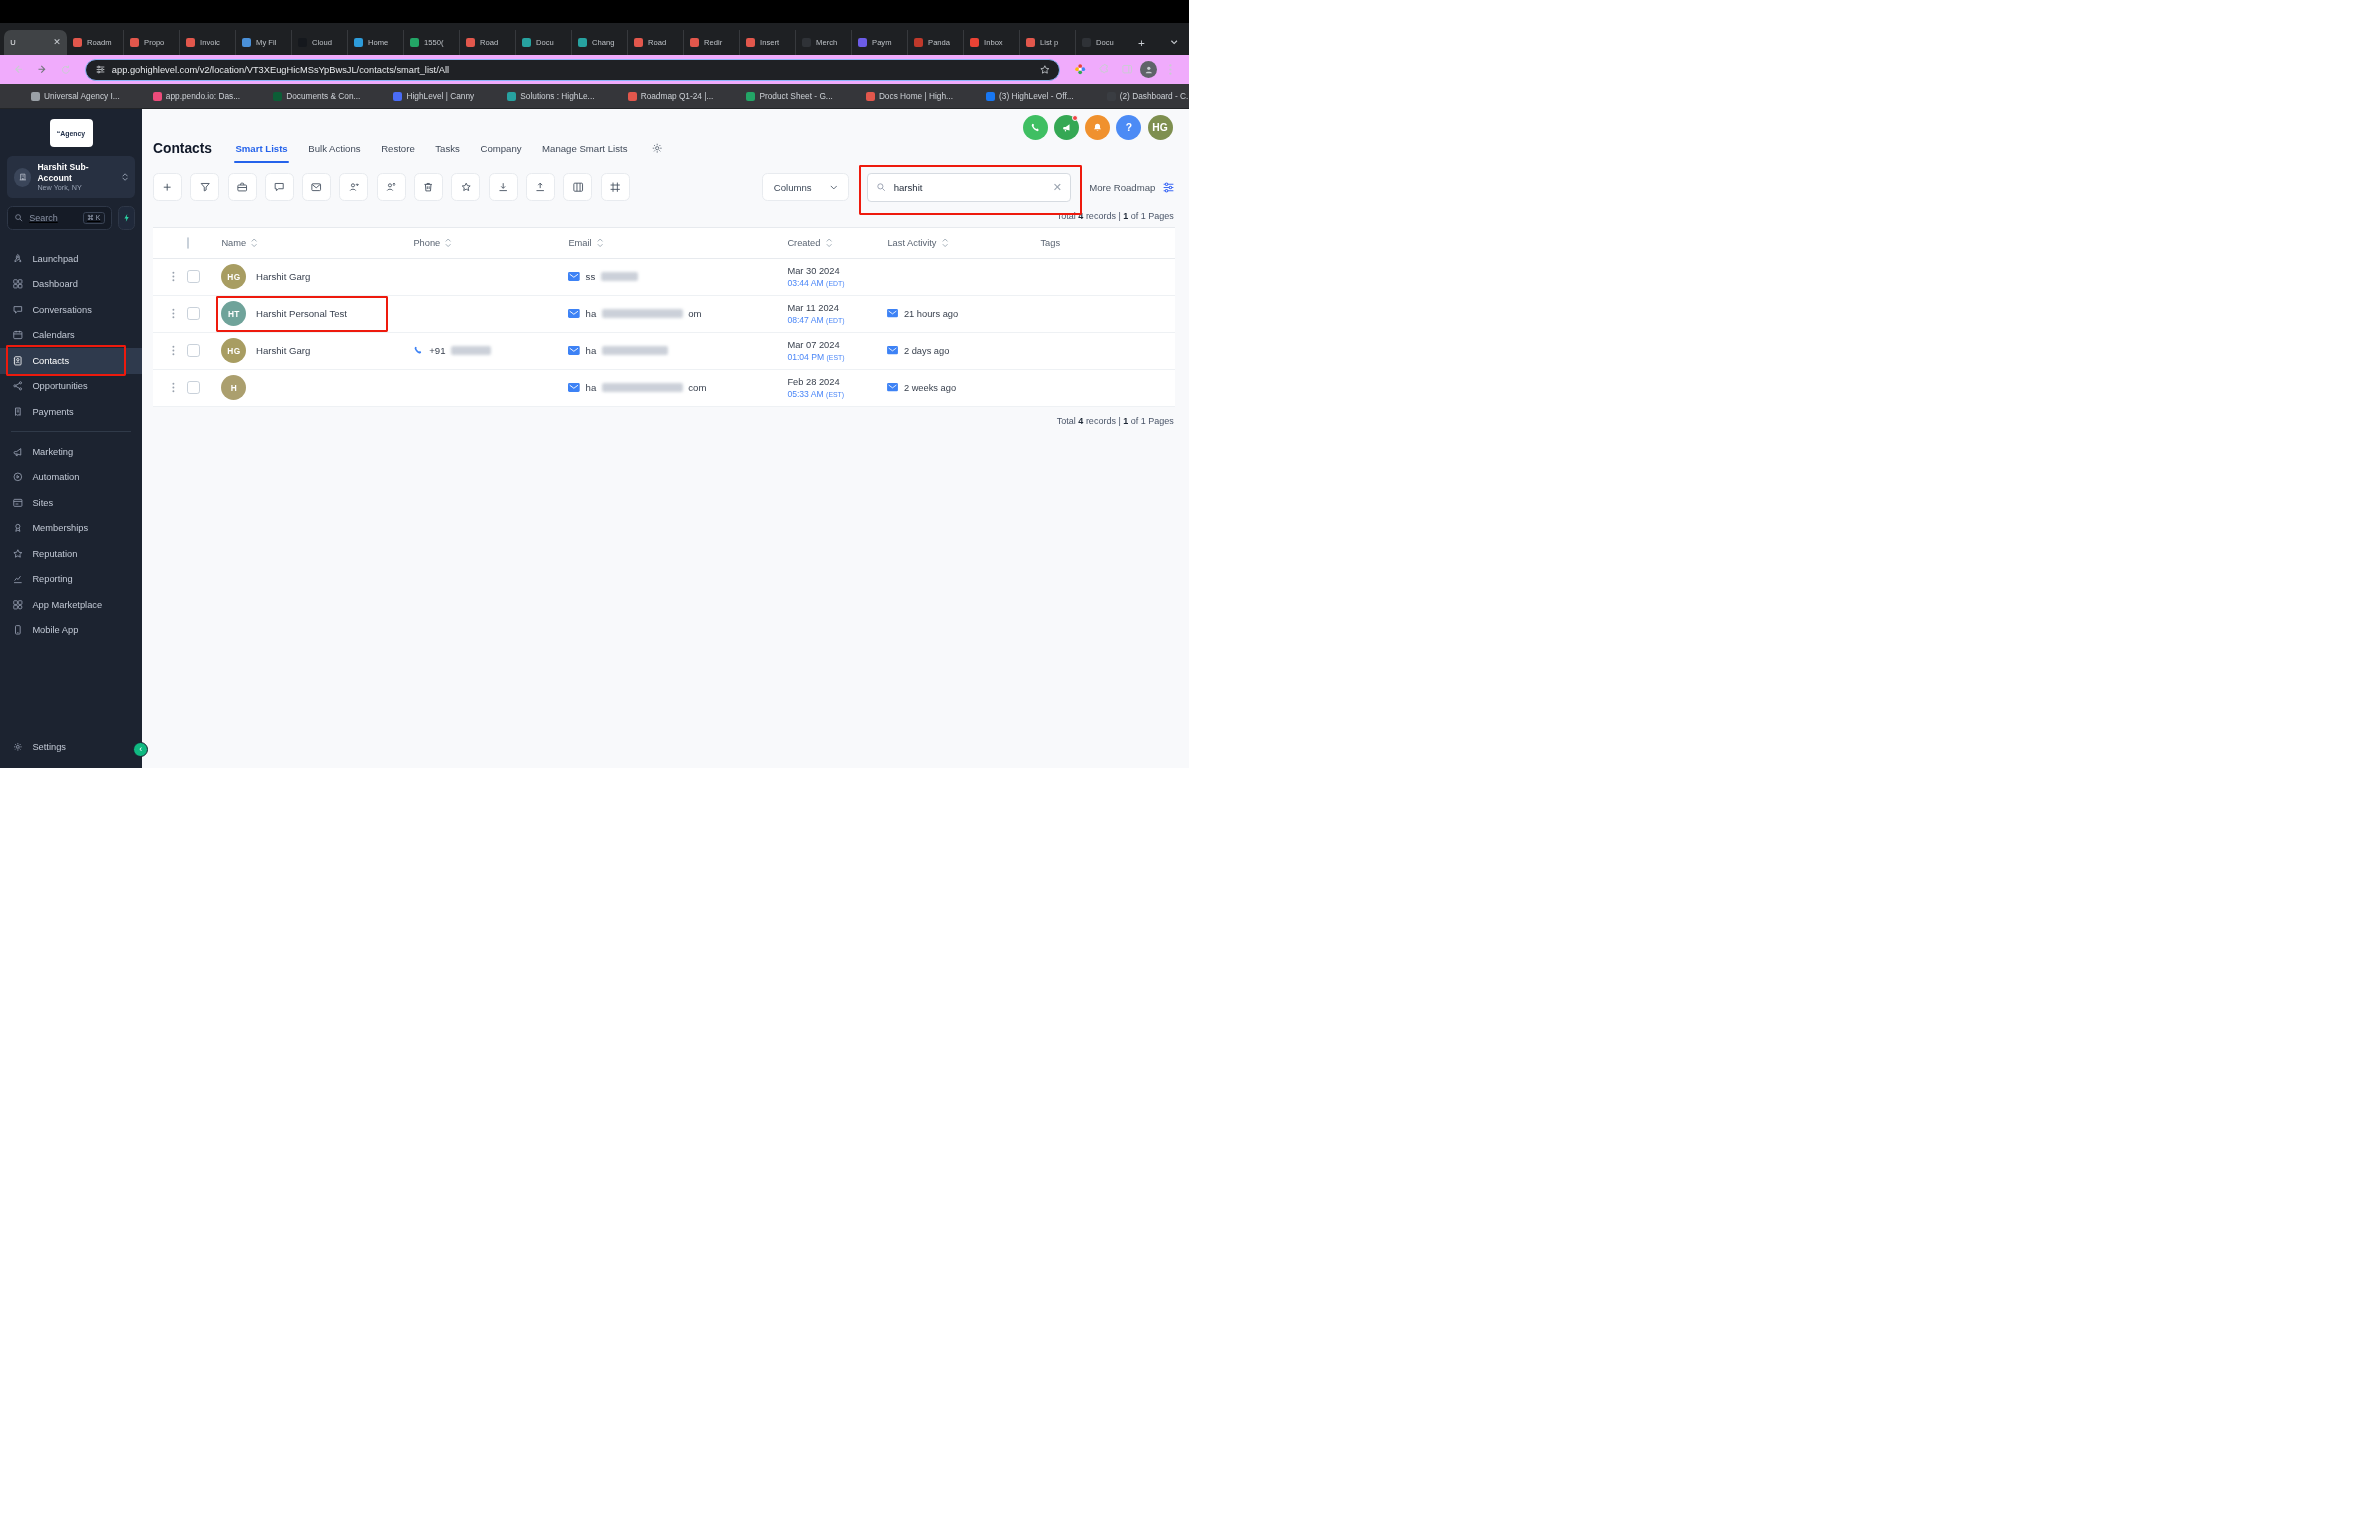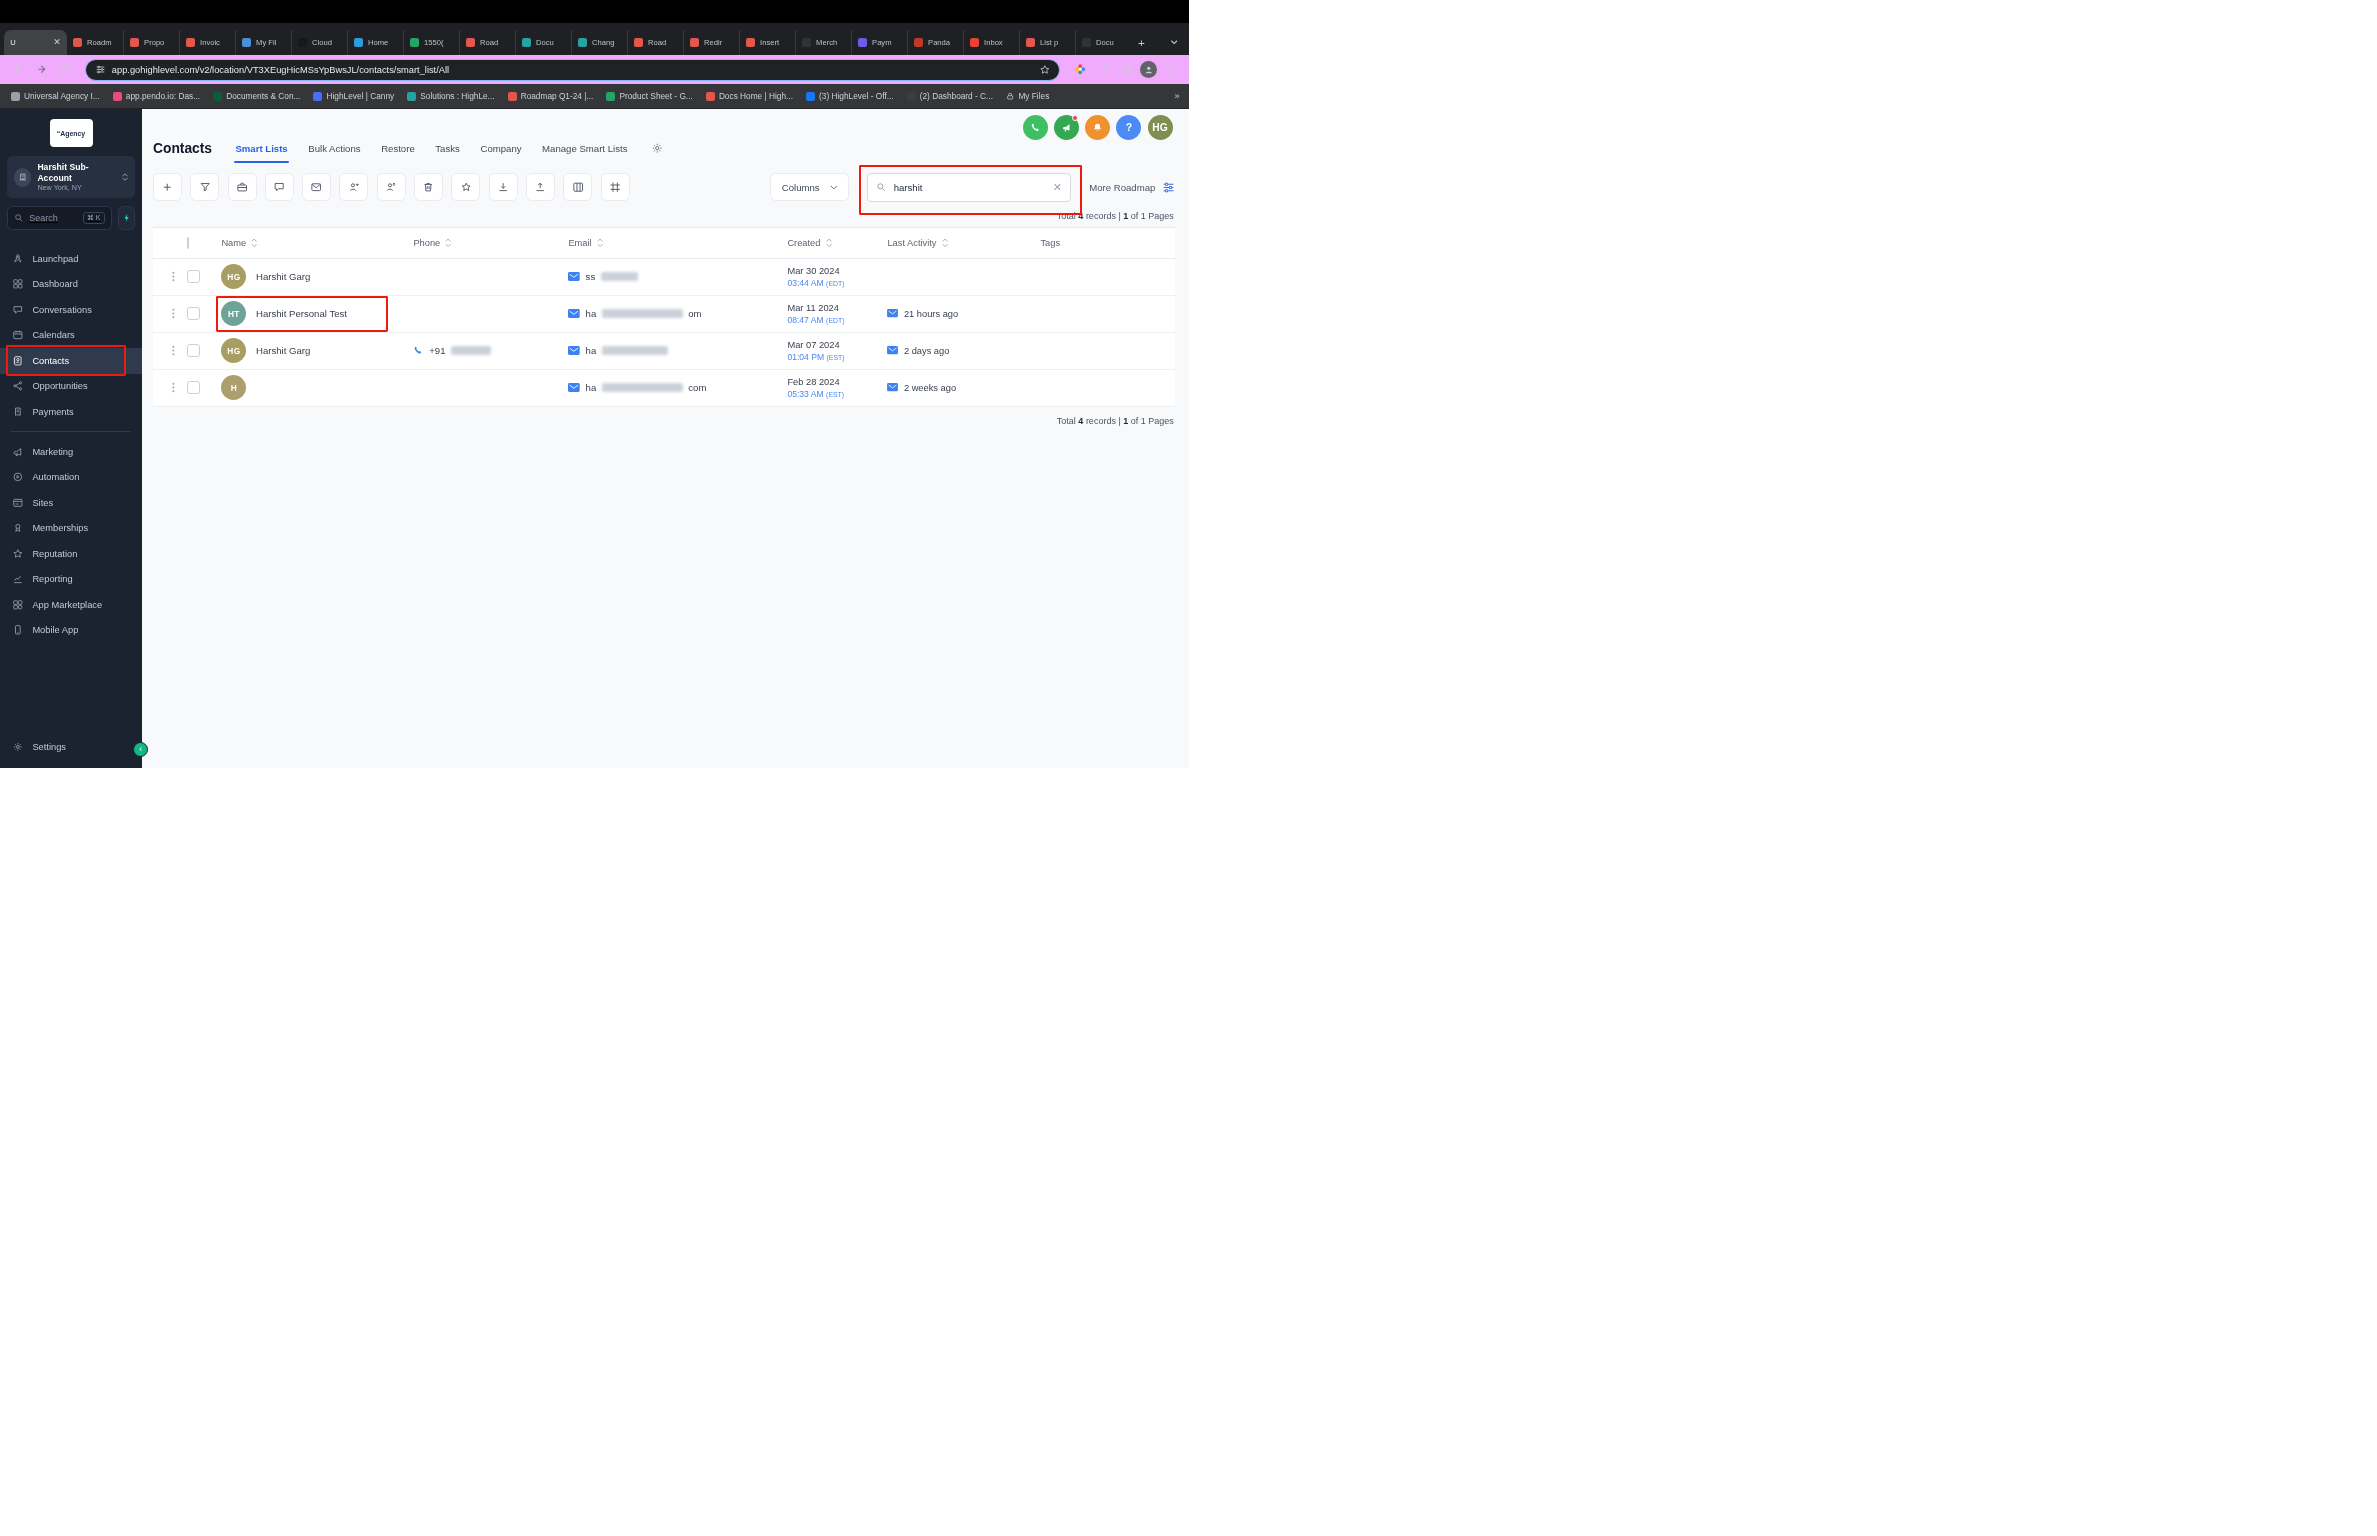--- a/index.html
+++ b/index.html
@@ -24,21 +24,21 @@
   .nav-btn { width:20.6px; height:20.6px; display:flex; align-items:center; justify-content:center; color:#c9cdd2; }
   .nav-btn.disabled { color:#72767b; }
   .omnibox { flex:1; height:22px; margin:0 6.9px; background:#1f2125; border:1.4px solid #8ab4f8; border-radius:11px;
              display:flex; align-items:center; gap:6.2px; padding:0 8.3px; }
   .omni-url { flex:1; color:#e8eaed; font-size:9.3px; white-space:nowrap; overflow:hidden; }
   .ext-ic { width:20.6px; height:20.6px; display:flex; align-items:center; justify-content:center; color:#c9cdd2; }
   .chrome-avatar { width:17px; height:17px; border-radius:50%; background:#5f6368; display:flex; align-items:center; justify-content:center; }
 
   .bookmarks { height:25px; background:#35363a; border-bottom:0.7px solid #222427; display:flex; align-items:center;
                padding:0 11px; gap:13px; font-size:8.3px; color:#cdd1d6; }
-  .bm { display:flex; align-items:center; gap:4.1px; white-space:nowrap; }
+  .bm { display:flex; align-items:center; gap:4.1px; white-space:nowrap;margin-left:20px; }
   .bm-dot { width:9px; height:9px; border-radius:2.1px; }
   .bm-more { margin-left:auto; color:#cdd1d6; font-size:9px; letter-spacing:-1.4px; }
 
   
   .app { display:flex; height:660px; }
 
   .sidebar { width:142px; background:#1c2330; display:flex; flex-direction:column; position:relative; flex-shrink:0; }
   .logo-wrap { padding:10.3px 0 5.5px; display:flex; justify-content:center; }
   .logo-box { width:43px; height:27.5px; background:#fff; border-radius:4.1px; display:flex; align-items:center; justify-content:center;
               font-size:6.9px; color:#22304a; font-weight:bold; }
@@ -83,21 +83,21 @@
   .list-tabs { margin-top:33px; display:flex; padding-left:2.8px; }
   .list-tab { font-size:9.6px; color:#2563eb; position:relative; padding-bottom:8.3px; }
   .list-tab::after { content:""; position:absolute; left:-8.3px; width:32px; bottom:0; height:2.1px; background:#2563eb; border-radius:1.4px; }
 
   .actions-row { margin-top:16.5px; display:flex; align-items:center; }
   .icon-btns { display:flex; gap:8.3px; }
   .icon-btn { width:29px; height:27.5px; background:#fff; border:0.7px solid #e8ebef; border-radius:5.5px;
               display:flex; align-items:center; justify-content:center; color:#4d5866; }
   .right-controls { margin-left:auto; display:flex; align-items:center; gap:18px; }
   .columns-btn { height:27.5px; background:#fff; border:0.7px solid #e8ebef; border-radius:5.5px; padding:0 11px;
-                 font-size:9.6px; color:#3f4a5a; display:flex; align-items:center; gap:10px; }
+                 font-size:9.6px; color:#3f4a5a; display:flex; align-items:center; gap:18px; }
   .search-wrap { position:relative; }
   .contact-search { width:204px; height:29px; background:#fff; border:0.7px solid #d6dbe1; border-radius:4.1px;
                     display:flex; align-items:center; gap:6.9px; padding:0 8.3px; }
   .contact-search input { border:none; outline:none; flex:1; font-size:9.6px; color:#1f2937; font-family:inherit; }
   .cs-clear { color:#9aa3af; font-size:11px; }
   .more-filters { display:flex; align-items:center; gap:6.9px; font-size:9.6px; color:#4b5563; white-space:nowrap; }
 
   .records-line { text-align:right; font-size:9px; color:#4a5568; margin:9.6px 1.4px 5.5px; }
   .records-line b { color:#1f2937; }
 

